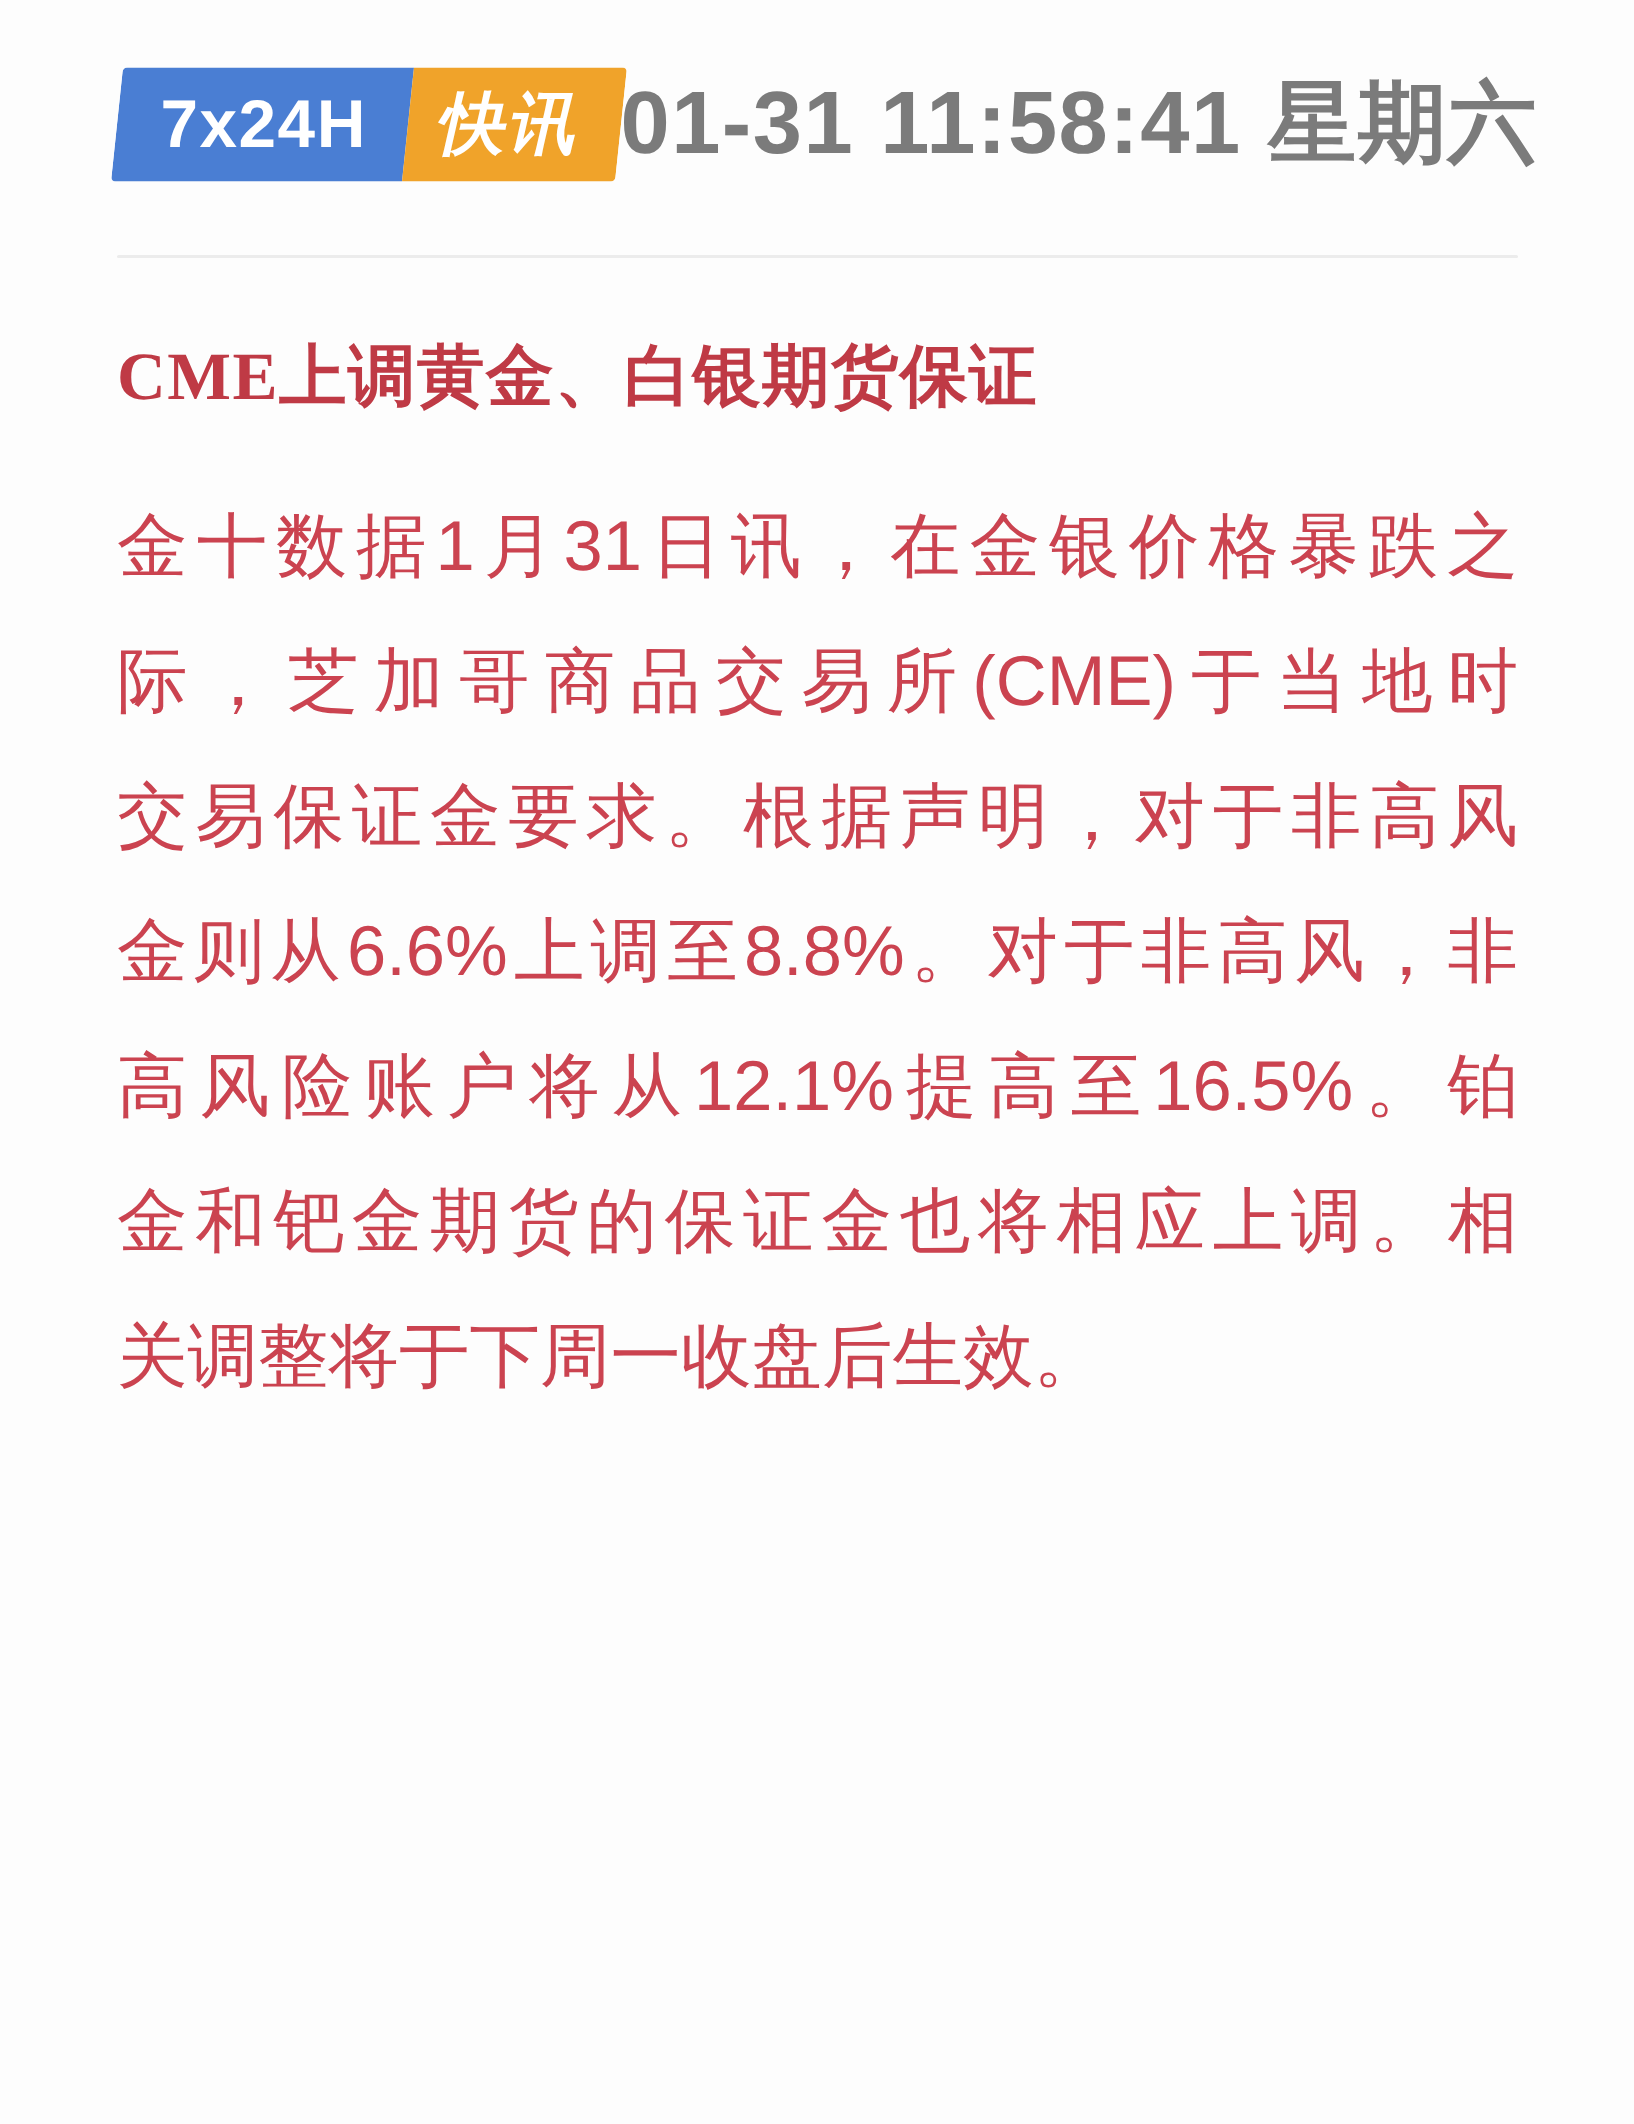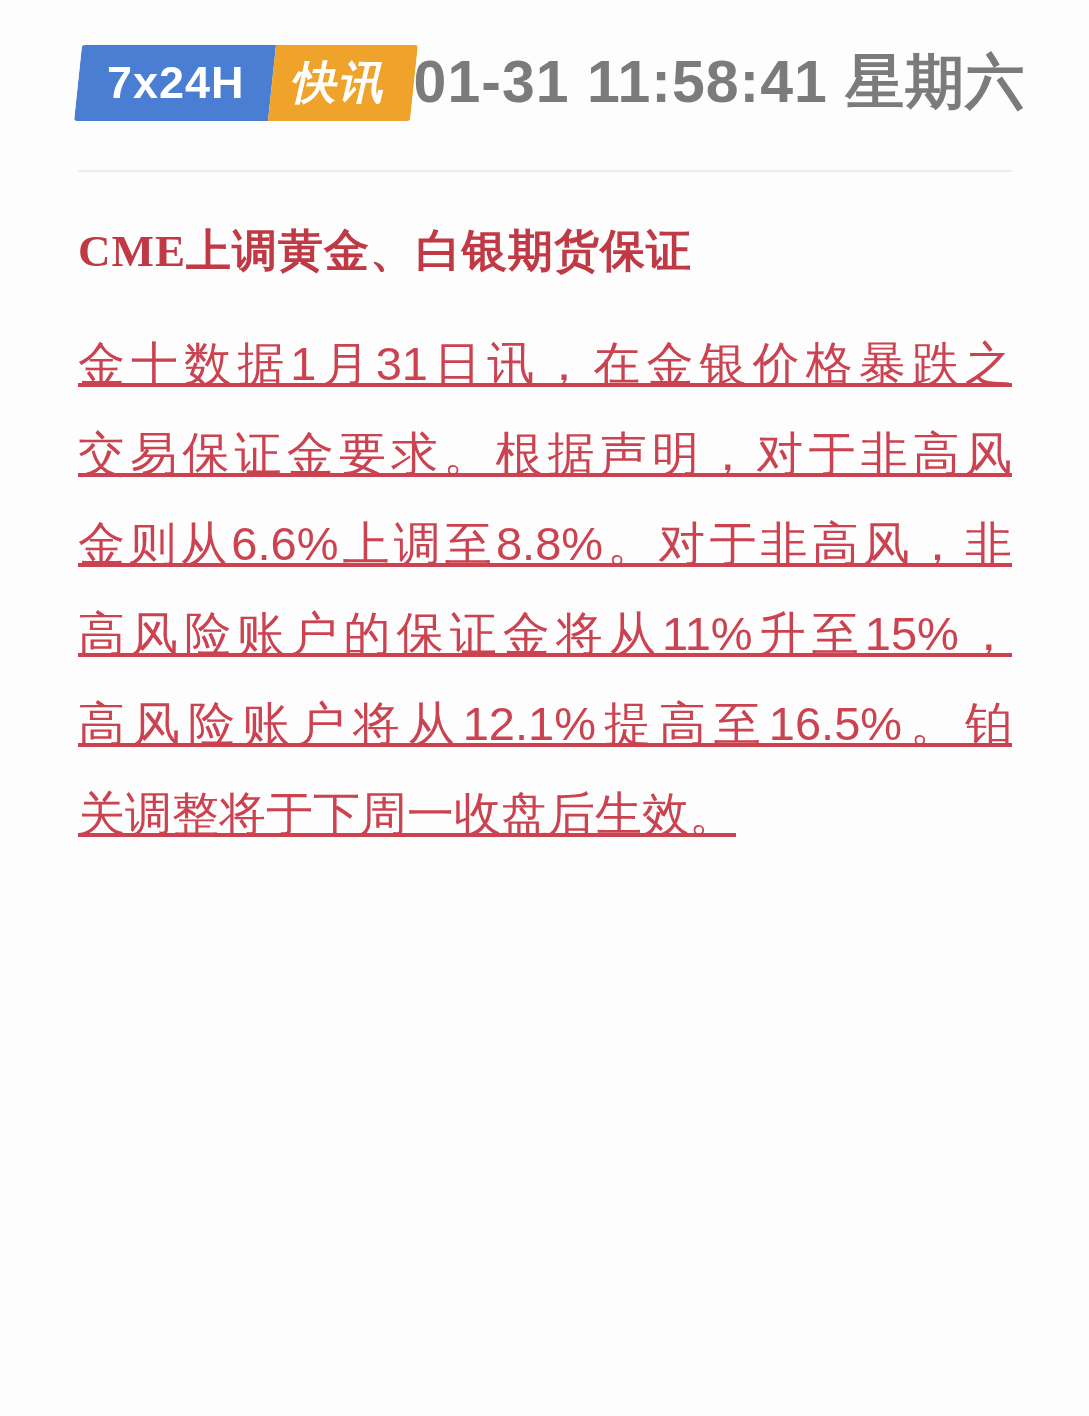--- a/index.html
+++ b/index.html
@@ -84,21 +84,20 @@
   .article-body {
     margin-top: 14px;
     color: var(--body-red, #cb4350);
     font-size: 47px;
     font-weight: 500;
     line-height: 90px;
   }
   .body-line {
     text-align: justify;
     text-align-last: justify;
-    text-decoration: underline;
   }
   .body-line.is-last {
     text-align-last: left;
   }
 </style>
 </head>
 <body>
 
 <div class="page">
 
@@ -111,21 +110,22 @@
   </div>
 
   <div class="divider"></div>
 
   <div class="article">
     <div class="article-title">
       <div>CME上调黄金、白银期货保证</div>
     </div>
     <div class="article-body">
       <div class="body-line">金十数据1月31日讯，在金银价格暴跌之</div>
+      <div class="body-line">际，芝加哥商品交易所(CME)于当地时</div>
       <div class="body-line">交易保证金要求。根据声明，对于非高风</div>
       <div class="body-line">金则从6.6%上调至8.8%。对于非高风，非</div>
-      <div class="body-line">高风险账户的保证金将从11%升至15%，</div>
       <div class="body-line">高风险账户将从12.1%提高至16.5%。铂</div>
+      <div class="body-line">金和钯金期货的保证金也将相应上调。相</div>
       <div class="body-line is-last">关调整将于下周一收盘后生效。</div>
     </div>
   </div>
 
 </div>
 
 </body></html>

